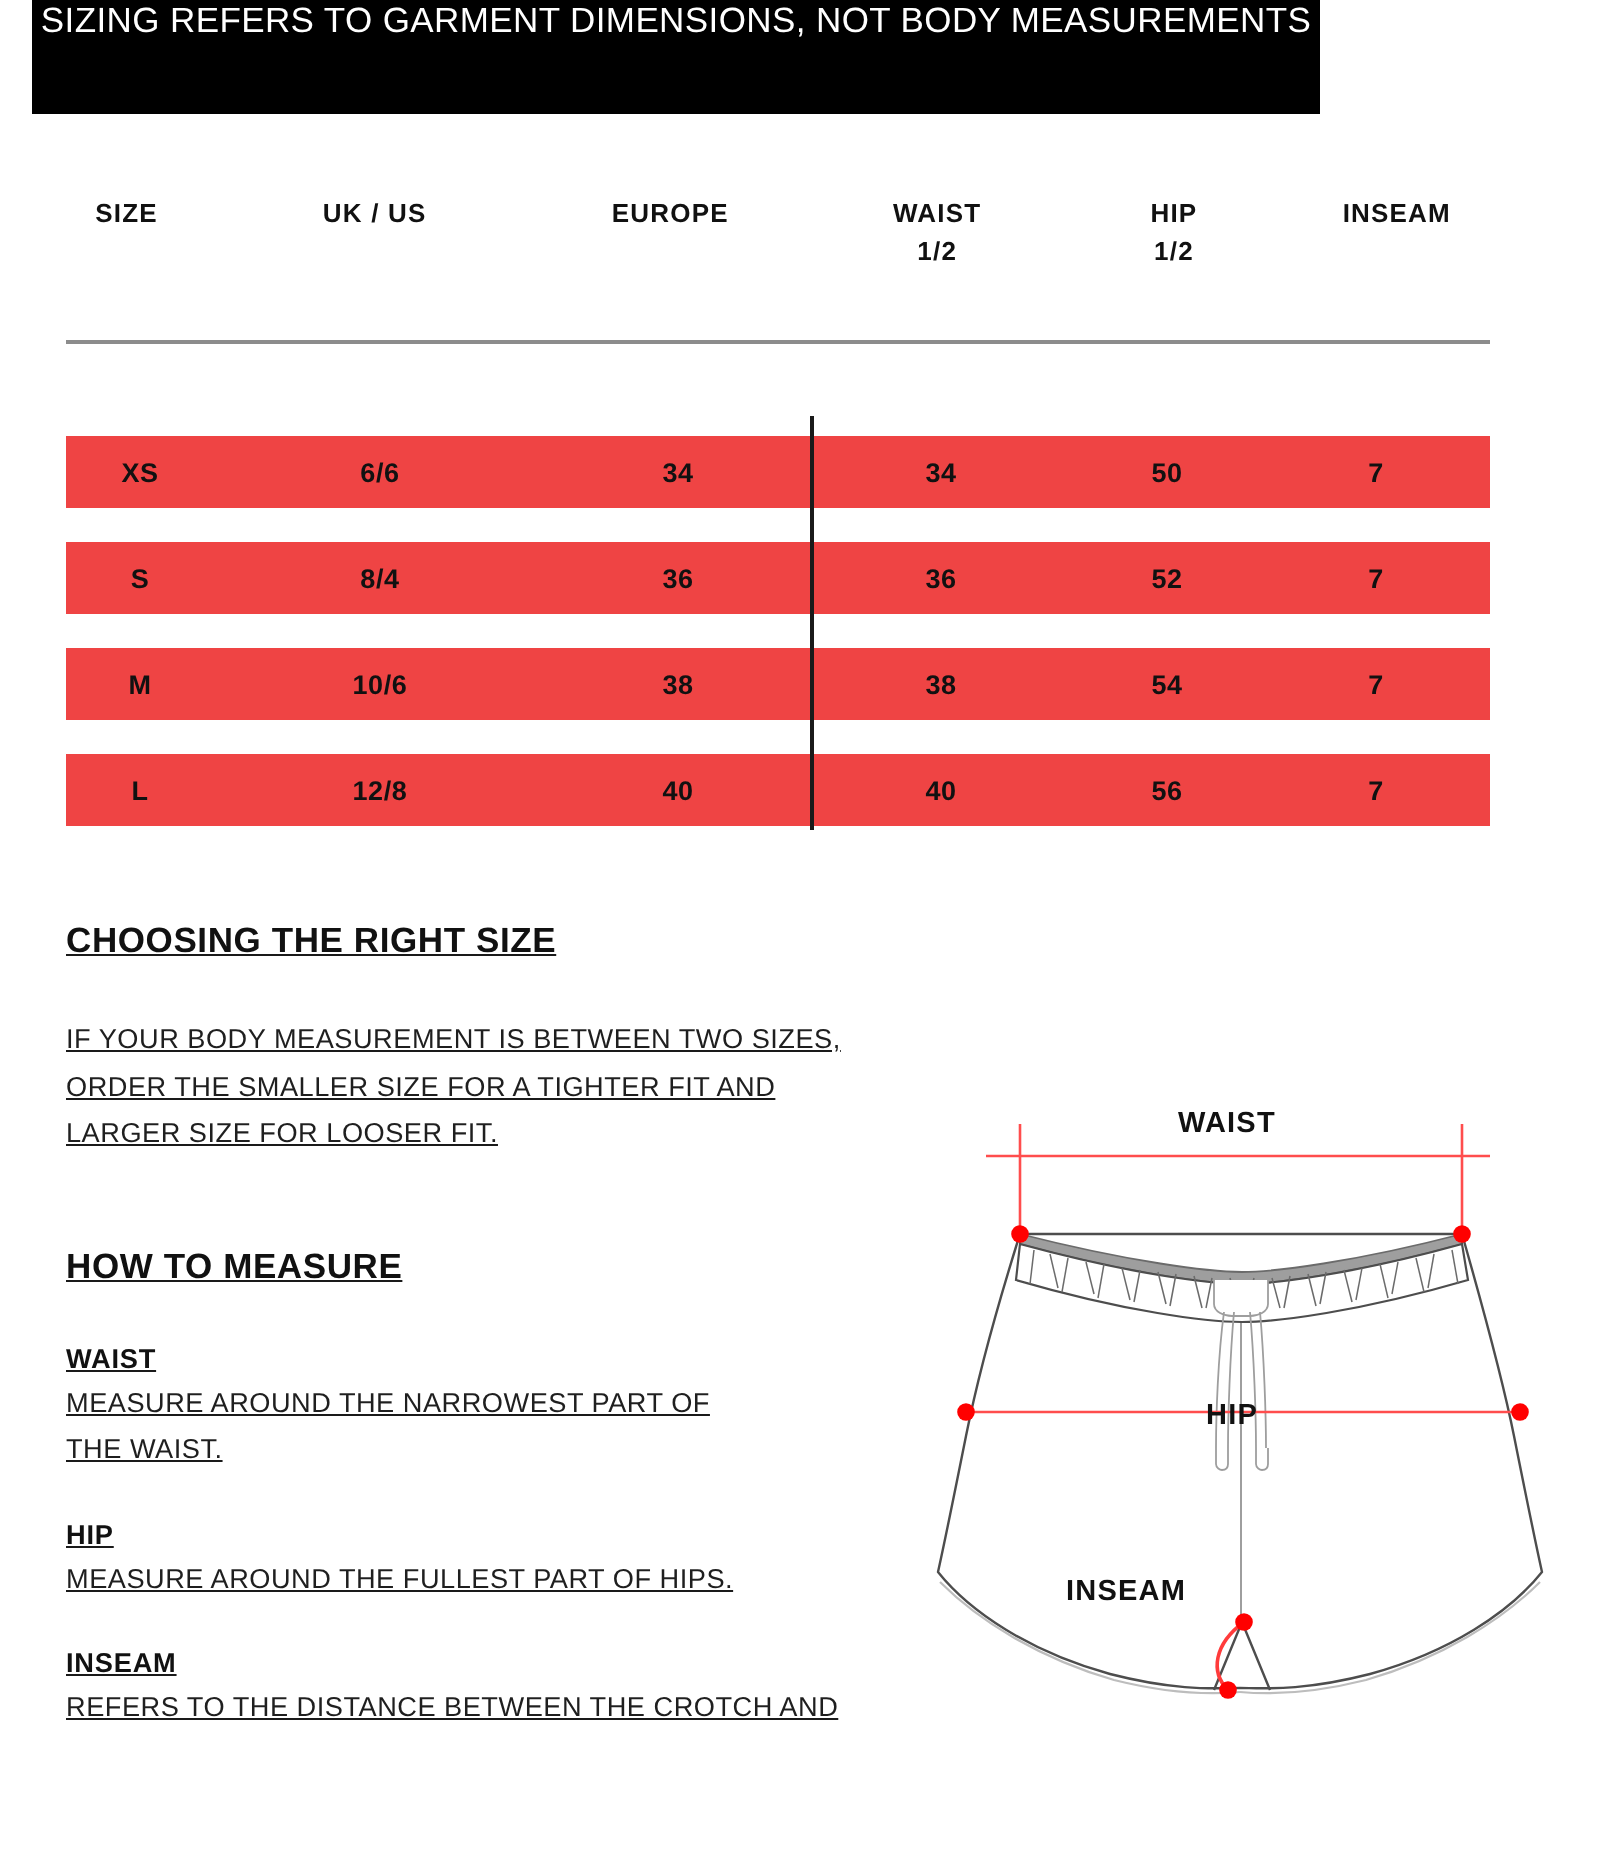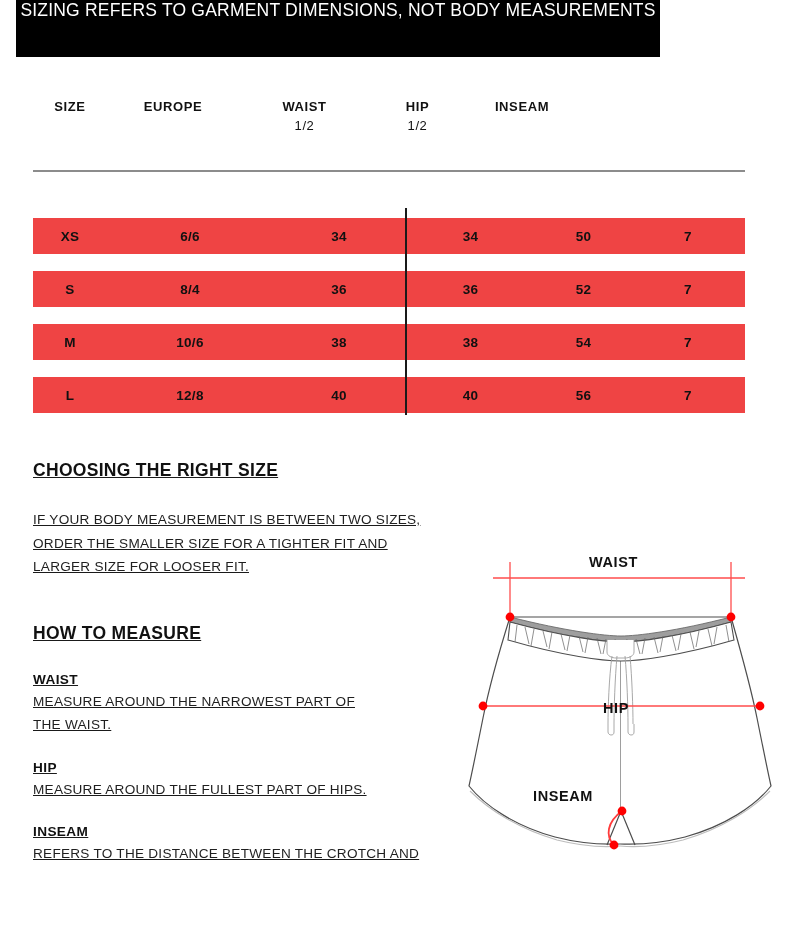--- a/index.html
+++ b/index.html
@@ -41,31 +41,32 @@
   
   .table-wrap {
     position: absolute;
     left: 33px;
     top: 92px;
     width: 712px;
   }
   .thead {
     display: flex;
     height: 62px;
+    gap: 26px;
   }
   .th {
     font-size: 13px;
     font-weight: 700;
     letter-spacing: 0.6px;
     text-align: center;
     line-height: 1.45;
     padding-top: 6px;
     color: #111;
   }
-  .th .sub { display: block; font-weight: 400; }
+  .th .sub { display: block; font-weight: 700; }
 
   .head-rule {
     height: 2px;
     background: #8c8c8c;
     width: 712px;
     margin-top: 16px;
   }
 
   .rows {
     position: relative;
@@ -164,20 +165,23 @@
 
 <div class="banner">
   <div class="banner-text">SIZING REFERS TO GARMENT DIMENSIONS, NOT BODY MEASUREMENTS</div>
 </div>
 
 <div class="table-wrap">
 
   <div class="thead">
     <div class="th c0">
       <span>SIZE</span>
+    </div>
+    <div class="th c1">
+      <span>UK / US</span>
     </div>
     <div class="th c2">
       <span>EUROPE</span>
     </div>
     <div class="th c3">
       <span>WAIST</span>
       <span class="sub">1/2</span>
     </div>
     <div class="th c4">
       <span>HIP</span>

